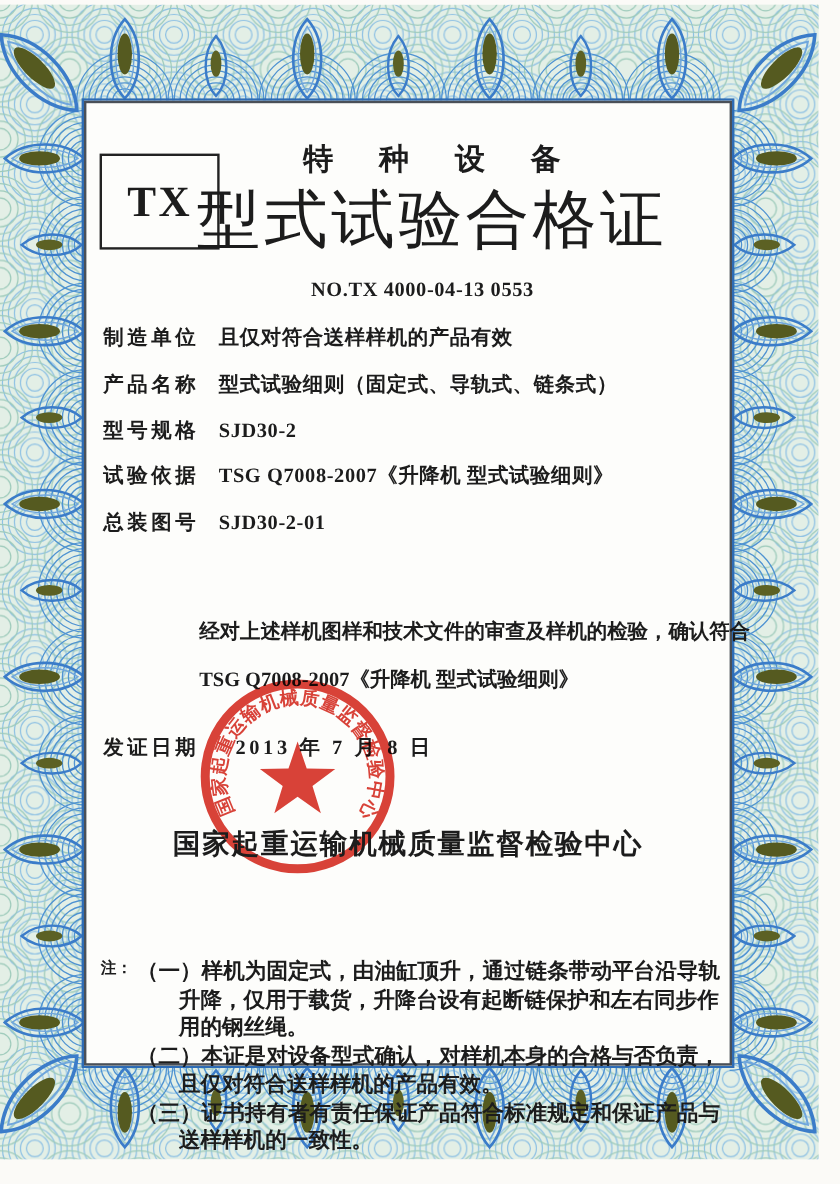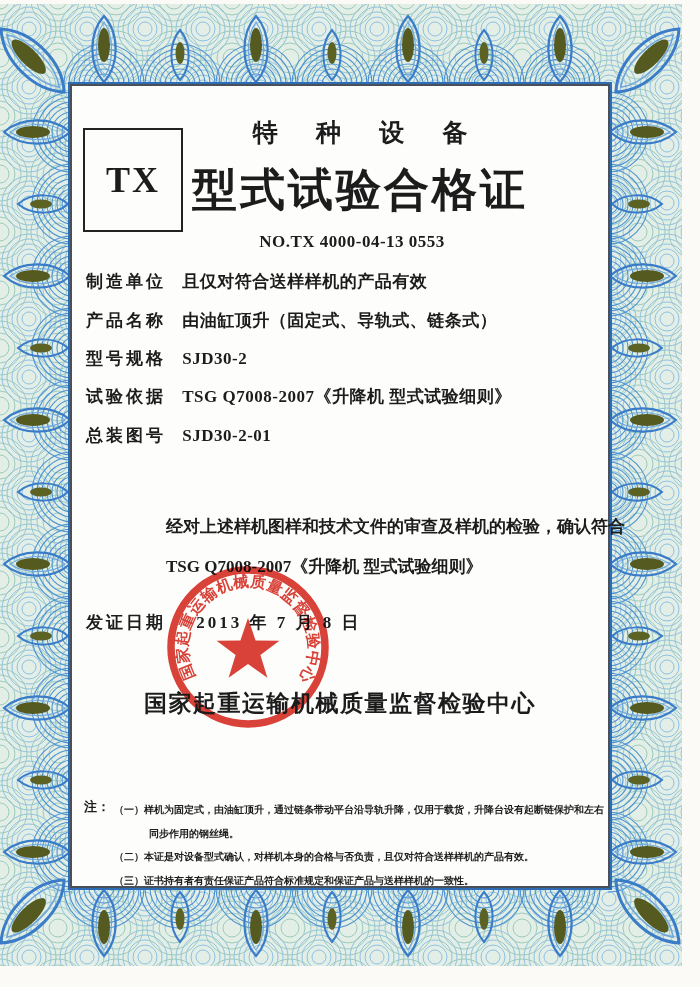--- a/index.html
+++ b/index.html
@@ -2,39 +2,39 @@
 <html><head>
 <meta charset="utf-8">
 <style>
   html,body{margin:0;padding:0;}
   body{width:700px;height:987px;background:#ffffff;font-family:"Liberation Serif","DejaVu Serif",serif;}
   .page{position:relative;width:700px;height:987px;background:#fbfaf7;overflow:hidden;}
   .frame{position:absolute;left:0;top:0;}
   .content{position:absolute;left:70px;top:84px;width:540px;height:804px;box-sizing:border-box;
            background:#fdfdfb;border:2px solid #4a5058;}
   .content *{color:#1c1c1c;}
-  .tx-box{position:absolute;left:11px;top:42px;width:100px;height:104px;box-sizing:border-box;
+  .tx-box{position:absolute;left:11px;top:42px;width:100px;height:80px;box-sizing:border-box;
           border:2px solid #222;display:flex;align-items:center;justify-content:center;
           font-size:36px;font-weight:bold;letter-spacing:2px;}
   .hdr{position:absolute;left:40px;right:0;text-align:center;}
   .title-small{top:30px;font-size:25px;font-weight:bold;letter-spacing:16px;text-indent:16px;}
-  .title-main{top:74px;font-size:45px;font-weight:bold;letter-spacing:3px;}
+  .title-main{top:62px;font-size:53px;font-weight:normal;letter-spacing:3px;}
   .cert-no{position:absolute;left:24px;right:0;top:146px;text-align:center;
            font-size:17px;font-weight:bold;letter-spacing:0.5px;}
   .frow{position:absolute;left:14px;right:6px;font-size:17px;font-weight:bold;white-space:nowrap;}
   .flabel{display:inline-block;width:92px;letter-spacing:3px;}
   .fvalue{letter-spacing:0.5px;}
   .cov-cont{position:absolute;left:94px;right:6px;font-size:17px;font-weight:bold;white-space:nowrap;}
   .issue-date{margin-left:14px;letter-spacing:3px;}
   .seal{position:absolute;left:86px;top:471px;mix-blend-mode:multiply;opacity:0.94;}
   .authority{position:absolute;left:0;right:0;top:602px;text-align:center;
              font-size:23px;font-weight:bold;letter-spacing:1.5px;}
   .notes-label{position:absolute;left:12px;top:712px;font-size:13px;font-weight:bold;}
   .notes{position:absolute;left:42px;right:4px;top:712px;}
-  .note-item{font-size:10px;font-weight:bold;line-height:23.5px;
+  .note-item{font-size:18px;font-weight:bold;line-height:23.5px;
              padding-left:35px;text-indent:-35px;}
 </style>
 </head>
 <body>
 
 <div class="page">
 
   <svg class="frame" width="700" height="987" viewBox="0 0 700 987" aria-hidden="true">
     <defs>
       <pattern id="rings" width="58" height="58" patternUnits="userSpaceOnUse">
@@ -211,21 +211,21 @@
     <div class="hdr title-small" style="position:absolute;">特 种 设 备</div>
     <div class="hdr title-main" style="position:absolute;">型式试验合格证</div>
     <div class="cert-no">NO.TX 4000-04-13 0553</div>
 
     <div class="frow" style="top:184px;">
       <span class="flabel">制造单位</span>
       <span class="fvalue">且仅对符合送样样机的产品有效</span>
     </div>
     <div class="frow" style="top:223px;">
       <span class="flabel">产品名称</span>
-      <span class="fvalue">由油缸顶升（固定式、导轨式、链条式）</span>
+      <span class="fvalue">型式试验细则（固定式、导轨式、链条式）</span>
     </div>
     <div class="frow" style="top:261px;">
       <span class="flabel">型号规格</span>
       <span class="fvalue">SJD30-2</span>
     </div>
     <div class="frow" style="top:299px;">
       <span class="flabel">试验依据</span>
       <span class="fvalue">TSG Q7008-2007《升降机 型式试验细则》</span>
     </div>
     <div class="frow" style="top:338px;">

